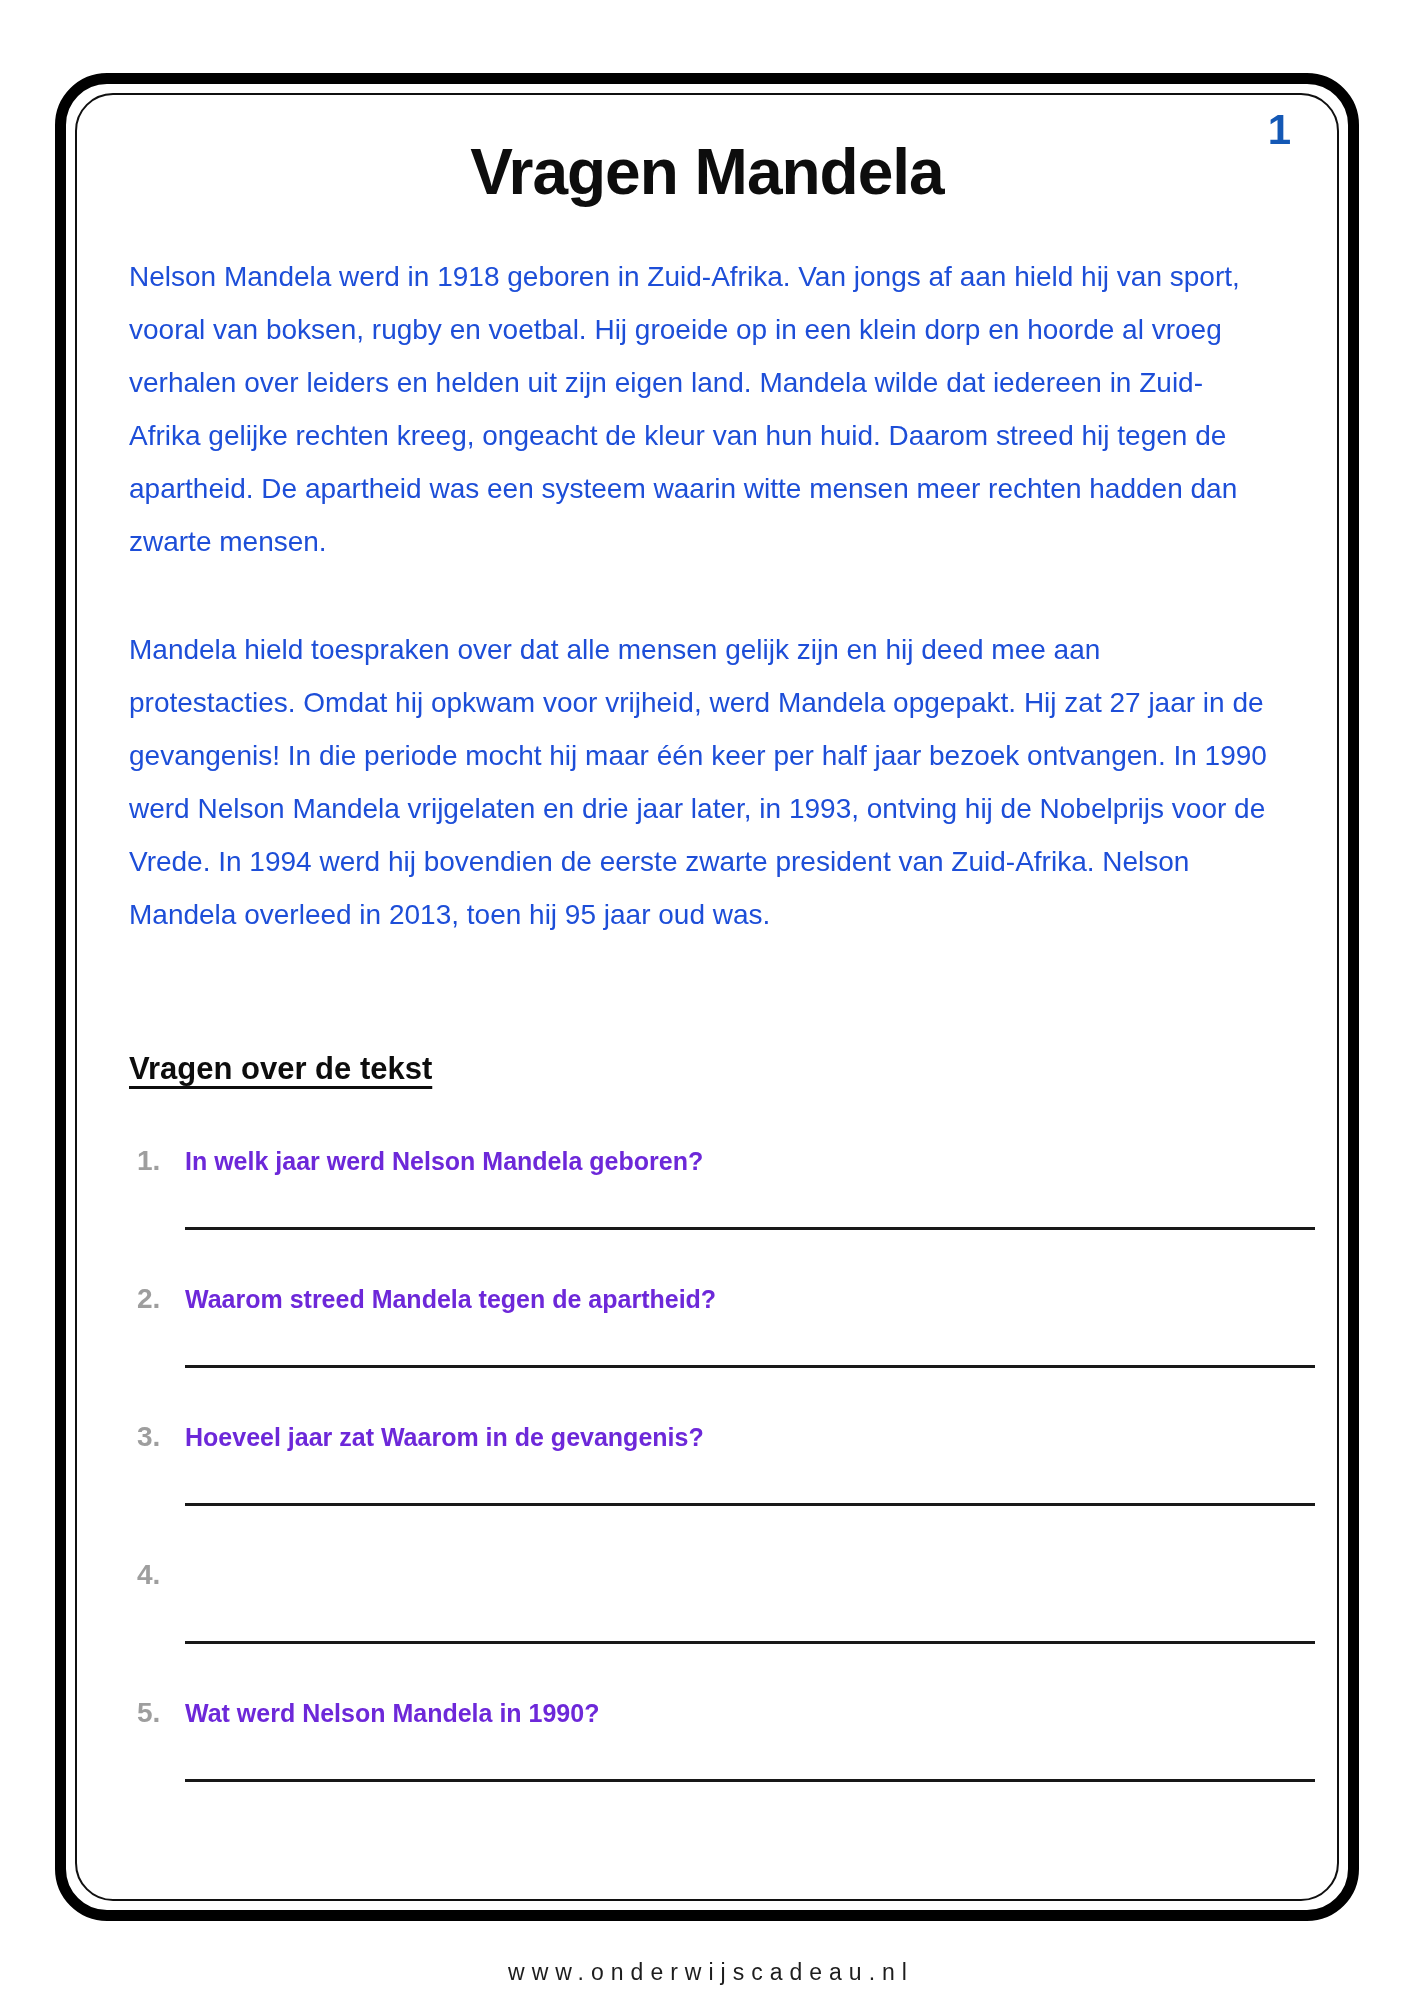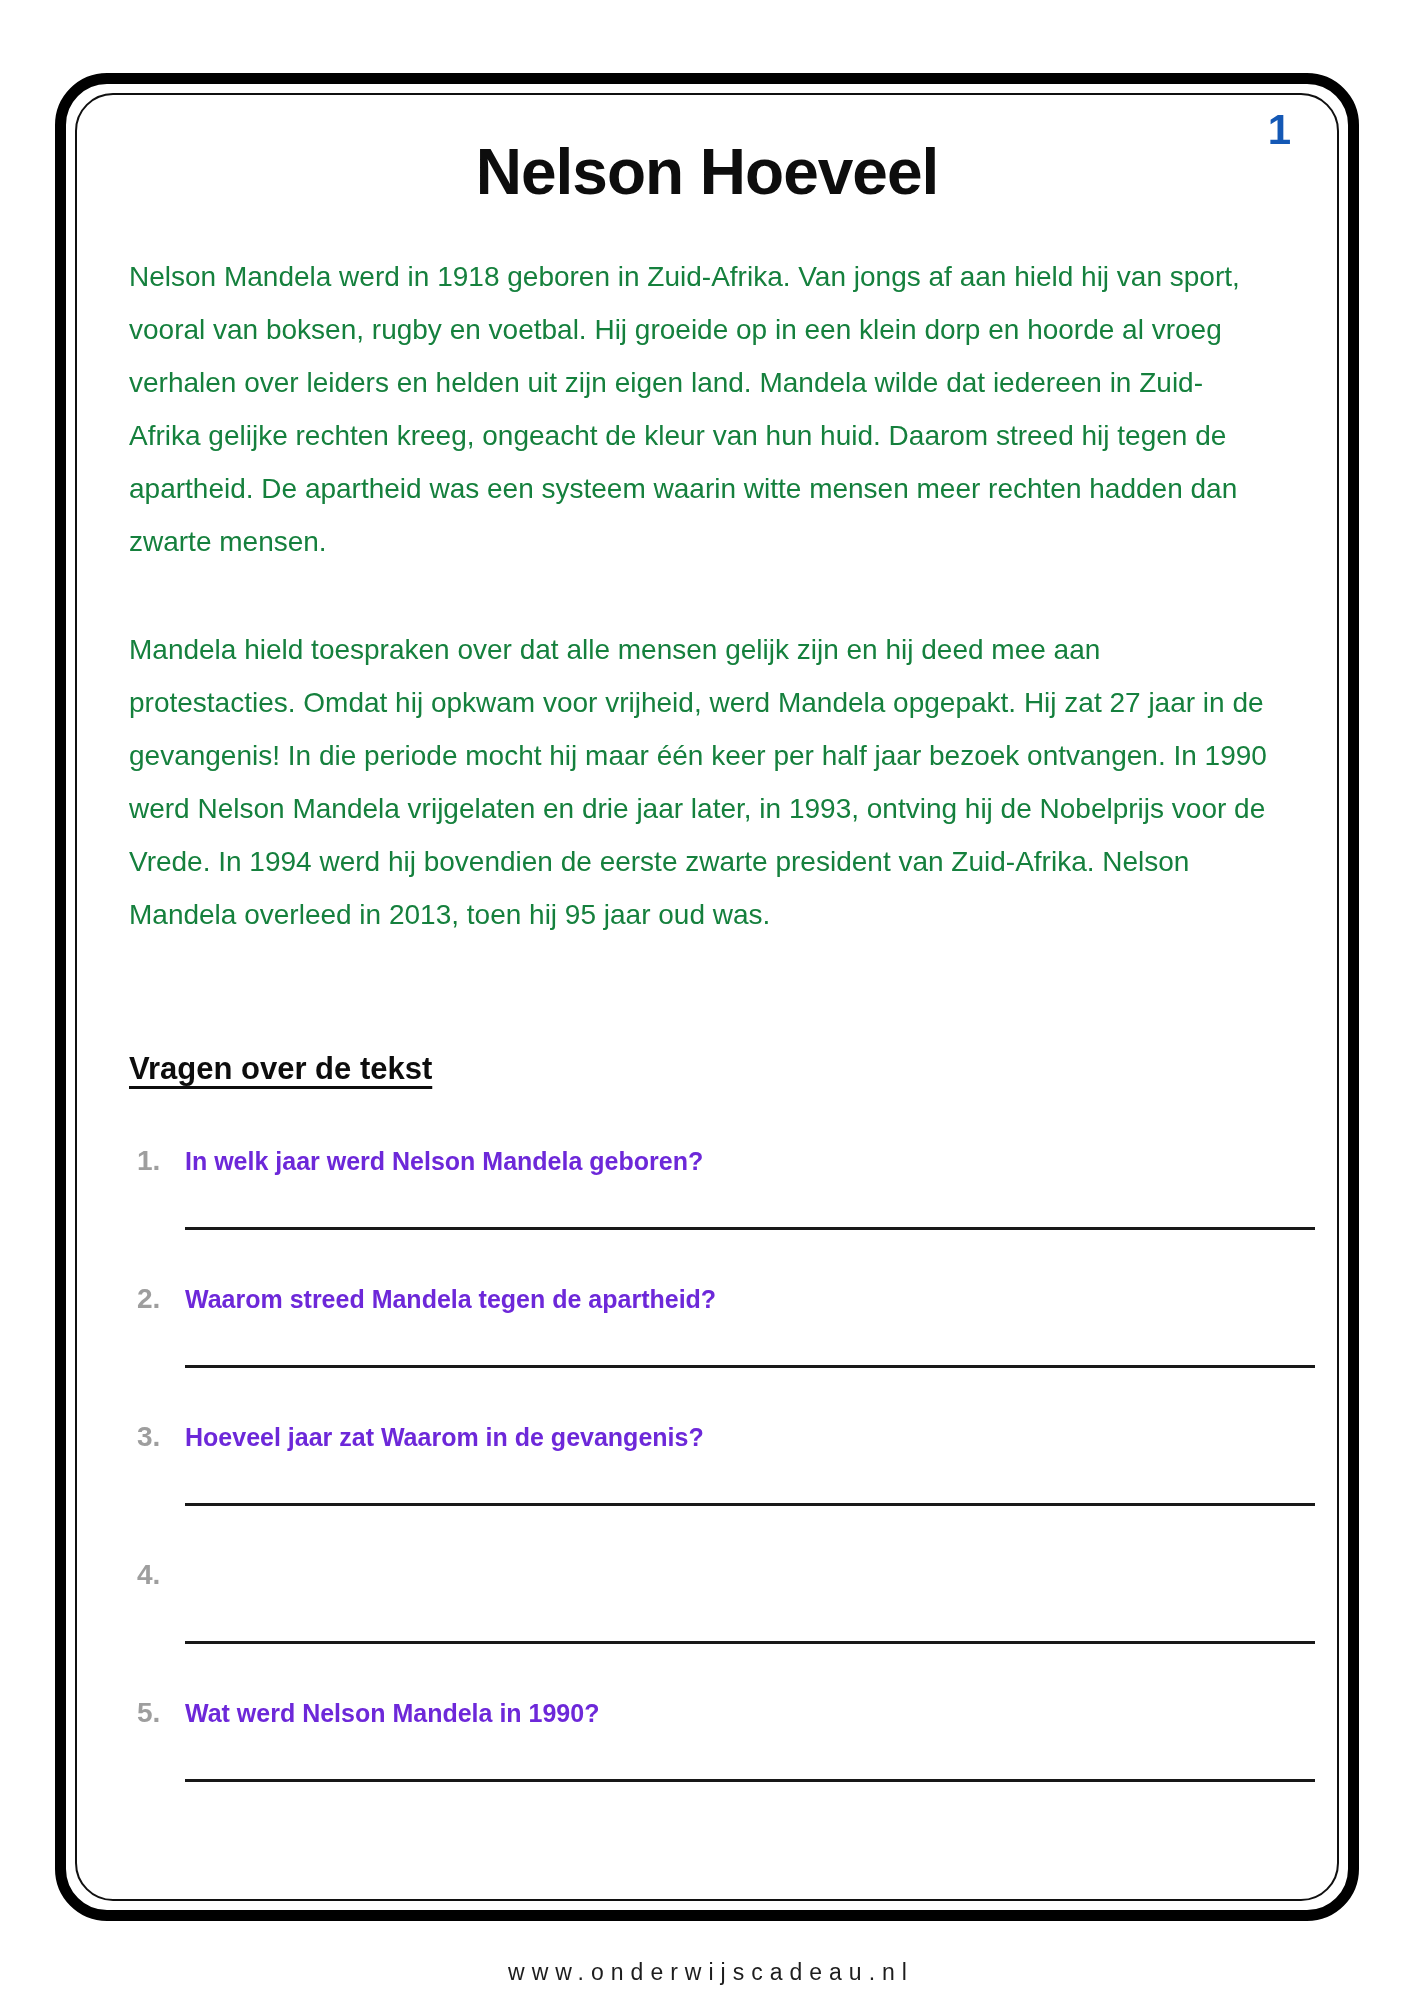--- a/index.html
+++ b/index.html
@@ -54,21 +54,21 @@
     color: #0d0d0d;
     letter-spacing: -1px;
     line-height: 1.05;
   }
 
   .article { margin-top: 44px; }
 
   .article p {
     font-size: 28px;
     line-height: 53px;
-    color: #15803d;
+    color: #1d4ed8;
     max-width: 1140px;
   }
 
   .article p + p { margin-top: 55px; }
 
   .questions-heading {
     margin-top: 110px;
     font-size: 31px;
     font-weight: bold;
     color: #0d0d0d;
@@ -123,21 +123,21 @@
   }
 </style>
 </head>
 <body>
 
 <div class="worksheet-outer">
   <div class="worksheet-inner">
 
     <div class="page-number">1</div>
 
-    <h1 class="page-title">Nelson Hoeveel</h1>
+    <h1 class="page-title">Vragen Mandela</h1>
 
     <div class="article">
       <p>Nelson Mandela werd in 1918 geboren in Zuid-Afrika. Van jongs af aan hield hij van sport, vooral van boksen, rugby en voetbal. Hij groeide op in een klein dorp en hoorde al vroeg verhalen over leiders en helden uit zijn eigen land. Mandela wilde dat iedereen in Zuid-Afrika gelijke rechten kreeg, ongeacht de kleur van hun huid. Daarom streed hij tegen de apartheid. De apartheid was een systeem waarin witte mensen meer rechten hadden dan zwarte mensen.</p>
       <p>Mandela hield toespraken over dat alle mensen gelijk zijn en hij deed mee aan protestacties. Omdat hij opkwam voor vrijheid, werd Mandela opgepakt. Hij zat 27 jaar in de gevangenis! In die periode mocht hij maar één keer per half jaar bezoek ontvangen. In 1990 werd Nelson Mandela vrijgelaten en drie jaar later, in 1993, ontving hij de Nobelprijs voor de Vrede. In 1994 werd hij bovendien de eerste zwarte president van Zuid-Afrika. Nelson Mandela overleed in 2013, toen hij 95 jaar oud was.</p>
     </div>
 
     <h2 class="questions-heading">Vragen over de tekst</h2>
 
     <div class="questions">
 

